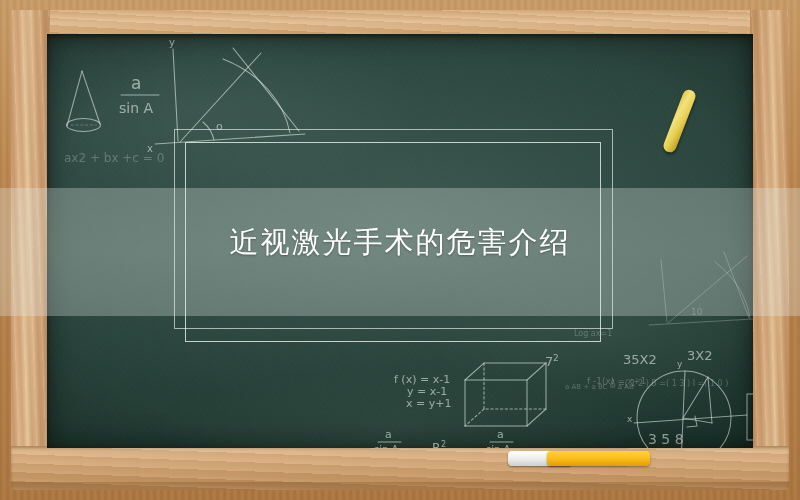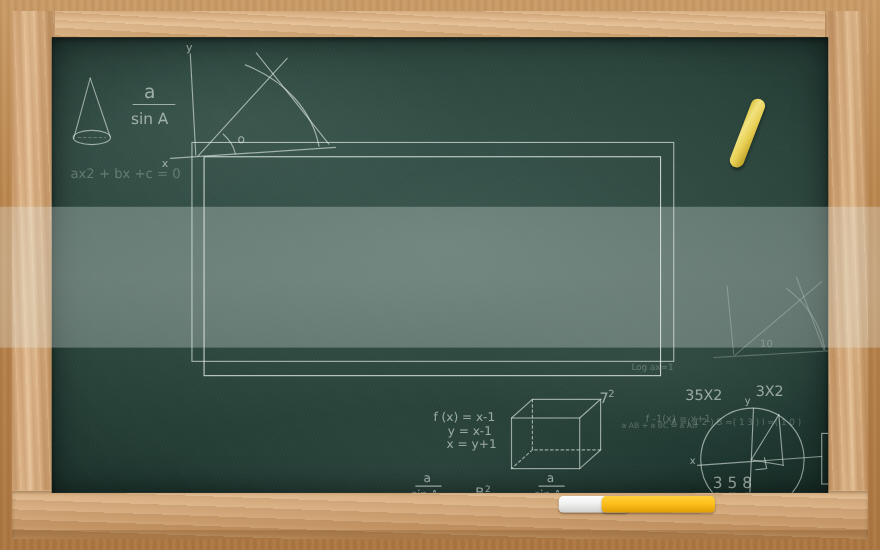--- a/index.html
+++ b/index.html
@@ -334,20 +334,23 @@
     </svg>
 
     <div class="deco-rect back"></div>
     <div class="deco-rect front"></div>
 
     <div class="vignette"></div>
   </div>
 
   <div class="light-band"></div>
 
+  <div class="title-wrap">
+    <span class="title">近视激光手术的危害介绍</span>
+  </div>
 
   <div class="chalk-stick-diagonal"></div>
 
   <div style="position:absolute; left:0; right:0; bottom:34px; height:16px;">
     <div class="tray-chalk white"></div>
     <div class="tray-chalk orange"></div>
   </div>
 
 </div>
 

